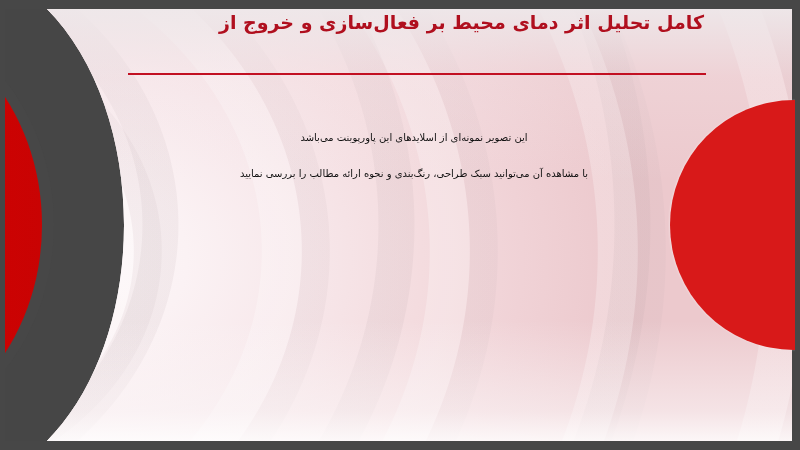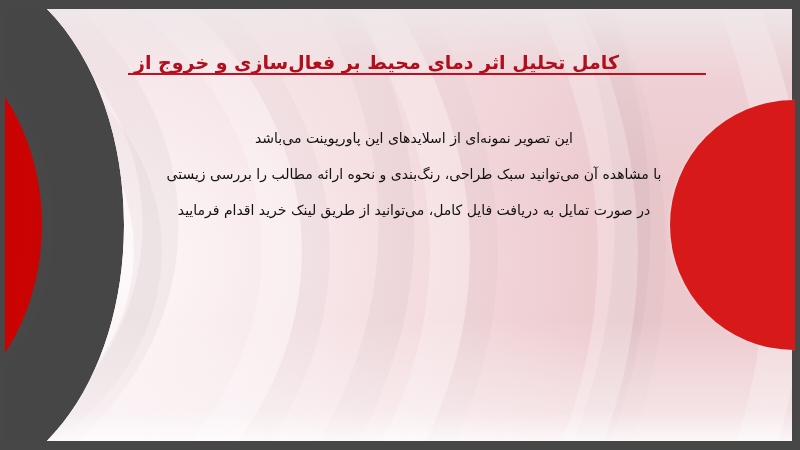--- a/index.html
+++ b/index.html
@@ -153,22 +153,21 @@
     position: absolute;
     inset: 0;
     z-index: 7;
   }
 
   .title-block {
     position: absolute;
     top: 8px;
     right: 96px;
     left: 134px;
-    text-align: left;
-    margin-top: 40px;
+    text-align: right;
   }
   .title-line {
     color: #b00f1e;
     font-size: 19px;
     font-weight: bold;
     line-height: 29px;
     letter-spacing: 0;
     white-space: nowrap;
   }
 
@@ -184,21 +183,21 @@
 
   .body-block {
     position: absolute;
     top: 120px;
     right: 92px;
     left: 120px;
     text-align: center;
   }
   .body-line {
     color: #111111;
-    font-size: 14px;
+    font-size: 10px;
     font-weight: normal;
     line-height: 36px;
     white-space: nowrap;
   }
 </style>
 </head>
 <body>
 
 <div class="slide">
 
@@ -221,18 +220,17 @@
   <div class="content">
 
     <div class="title-block">
       <div class="title-line">کامل تحلیل اثر دمای محیط بر فعال‌سازی و خروج از</div>
     </div>
 
     <div class="title-rule"></div>
 
     <div class="body-block">
       <div class="body-line">این تصویر نمونه‌ای از اسلایدهای این پاورپوینت می‌باشد</div>
-      <div class="body-line">با مشاهده آن می‌توانید سبک طراحی، رنگ‌بندی و نحوه ارائه مطالب را بررسی زیستی</div>
-      <div class="body-line">در صورت تمایل به دریافت فایل کامل، می‌توانید از طریق لینک خرید اقدام فرمایید</div>
+      <div class="body-line">با مشاهده آن می‌توانید سبک طراحی، رنگ‌بندی و نحوه ارائه مطالب را بررسی نمایید</div>
     </div>
 
   </div>
 </div>
 
 </body></html>

